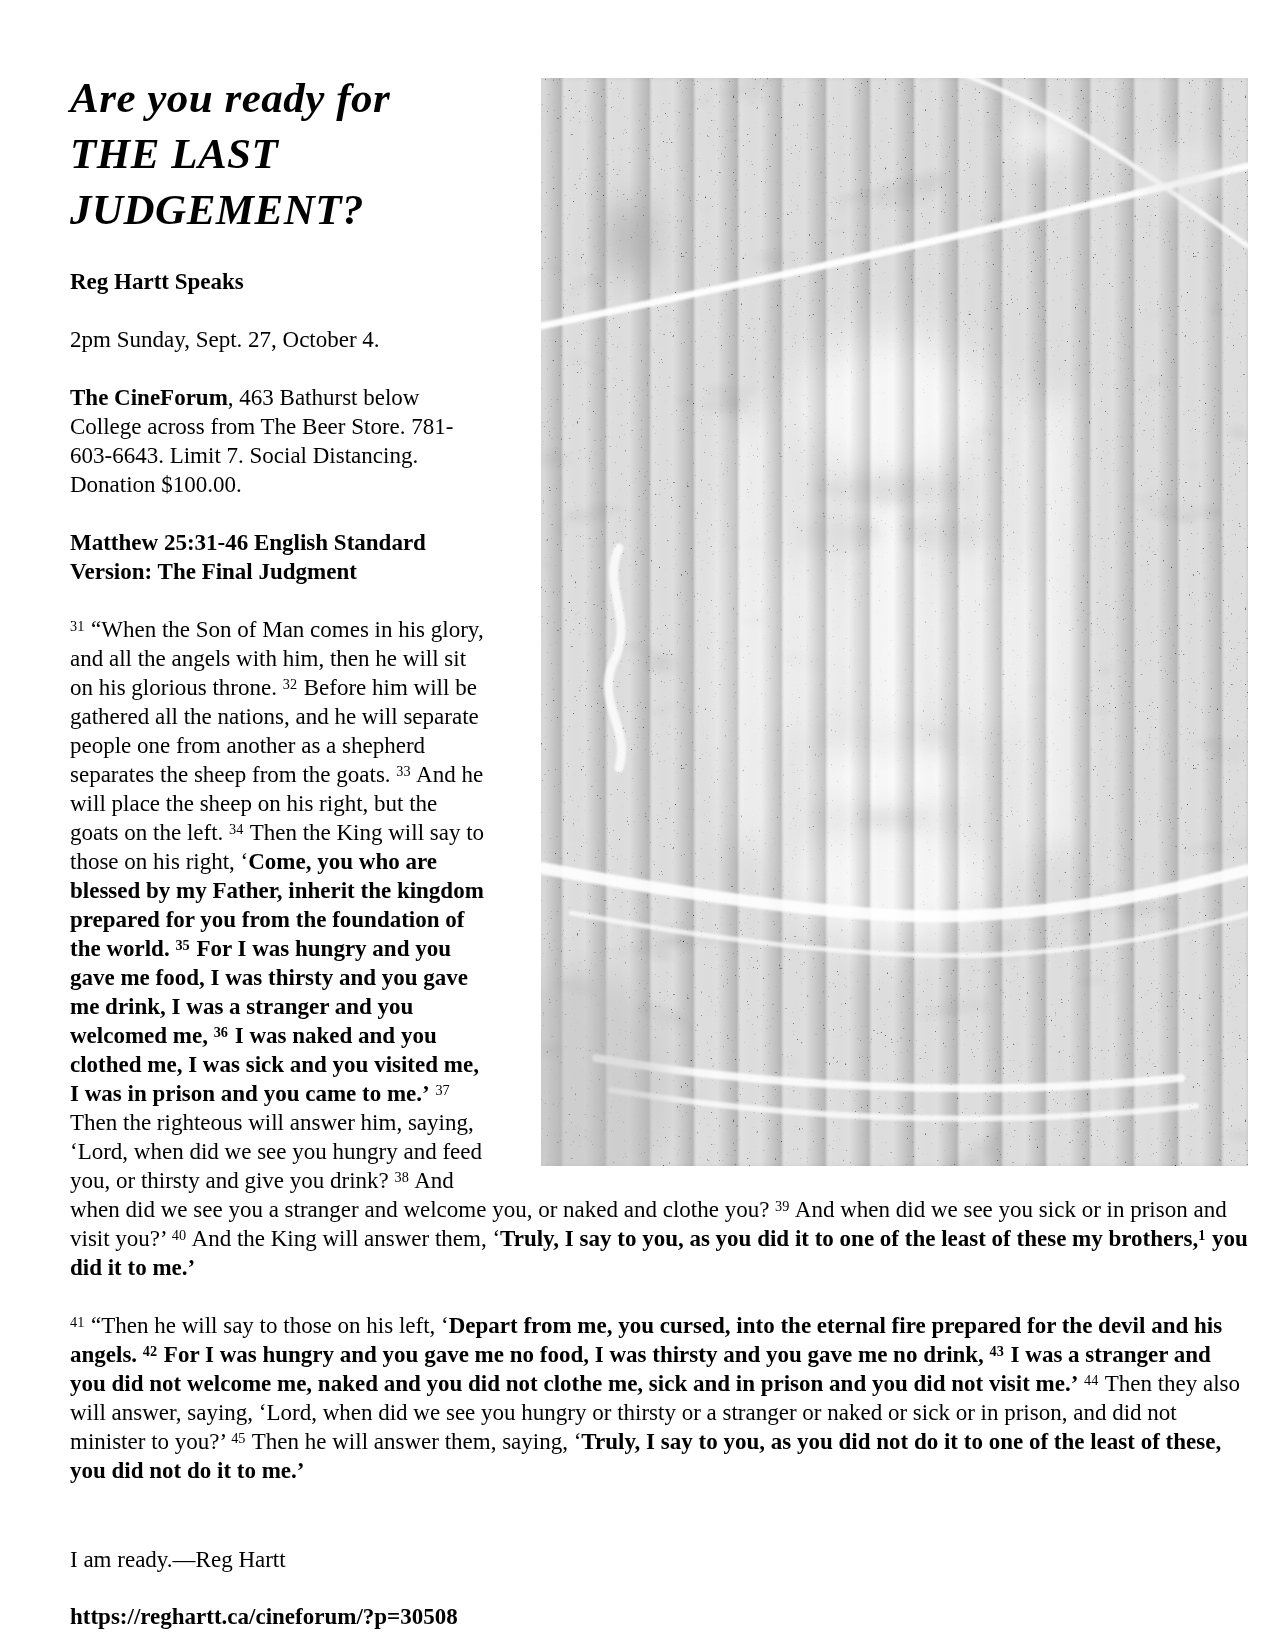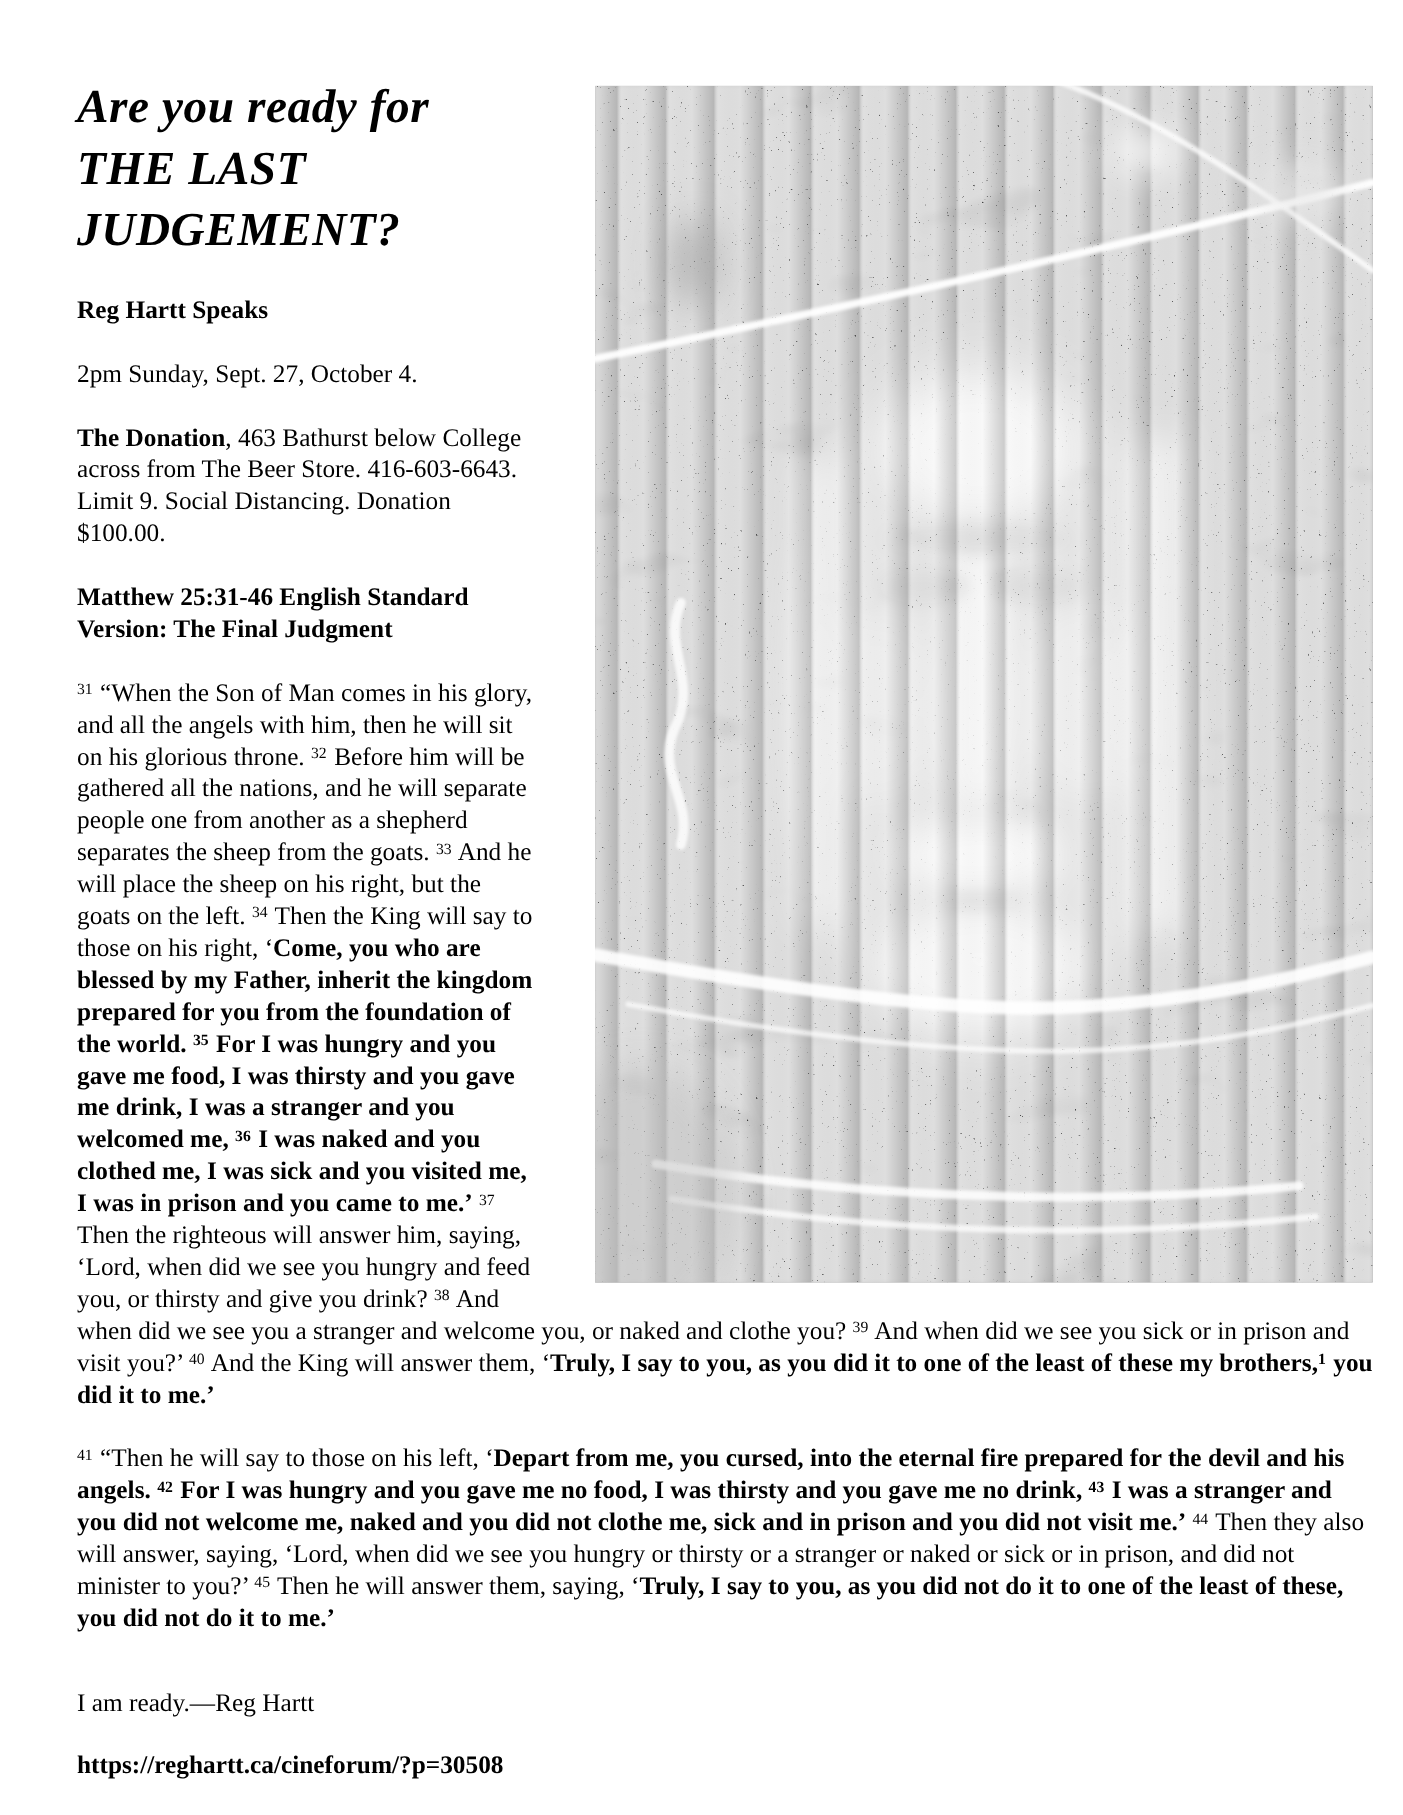--- a/index.html
+++ b/index.html
@@ -26,21 +26,21 @@
   }
   p { font-size: 23px; line-height: 29px; margin: 29px 0 0 0; }
   .b { font-weight: bold; }
   sup {
     font-size: 0.62em;
     line-height: 0;
     vertical-align: baseline;
     position: relative; top: -0.45em;
     margin-right: 1px;
   }
-  .closing { margin-top: 48px; }
+  .closing { margin-top: 60px; }
   .url { font-weight: bold; margin-top: 28px; }
 </style>
 </head>
 <body>
 
 <div class="page">
 
   <svg class="shroud" viewBox="0 0 707 1088" width="707" height="1088" preserveAspectRatio="none" xmlns="http://www.w3.org/2000/svg" role="img">
     <defs>
       <filter id="speck" x="0" y="0" width="100%" height="100%">
@@ -109,21 +109,21 @@
       <ellipse cx="90" cy="160" rx="22" ry="40" fill="#9f9f9f" opacity="0.6"></ellipse>
     </g>
   </svg>
 
   <h1 class="title">Are you ready for THE LAST JUDGEMENT?</h1>
 
   <p class="b">Reg Hartt Speaks</p>
 
   <p>2pm Sunday, Sept. 27, October 4.</p>
 
-  <p><span class="b">The Donation</span><span>, 463 Bathurst below College across from The Beer Store. 416-603-6643. Limit 9. Social Distancing. Donation $100.00.</span></p>
+  <p><span class="b">The CineForum</span><span>, 463 Bathurst below College across from The Beer Store. 781-603-6643. Limit 7. Social Distancing. Donation $100.00.</span></p>
 
   <p class="b">Matthew 25:31-46 English Standard Version: The Final Judgment</p>
 
   <p><sup>31</sup><span> “When the Son of Man comes in his glory, and all the angels with him, then he will sit on his glorious throne. </span><sup>32</sup><span> Before him will be gathered all the nations, and he will separate people one from another as a shepherd separates the sheep from the goats. </span><sup>33</sup><span> And he will place the sheep on his right, but the goats on the left. </span><sup>34</sup><span> Then the King will say to those on his right, ‘</span><span class="b">Come, you who are blessed by my Father, inherit the kingdom prepared for you from the foundation of the world. </span><sup class="b">35</sup><span class="b"> For I was hungry and you gave me food, I was thirsty and you gave me drink, I was a stranger and you welcomed me, </span><sup class="b">36</sup><span class="b"> I was naked and you clothed me, I was sick and you visited me, I was in prison and you came to me.’</span><span> </span><sup>37</sup><span> Then the righteous will answer him, saying, ‘Lord, when did we see you hungry and feed you, or thirsty and give you drink? </span><sup>38</sup><span> And when did we see you a stranger and welcome you, or naked and clothe you? </span><sup>39</sup><span> And when did we see you sick or in prison and visit you?’ </span><sup>40</sup><span> And the King will answer them, ‘</span><span class="b">Truly, I say to you, as you did it to one of the least of these my brothers,</span><sup class="b">1</sup><span class="b"> you did it to me.’</span></p>
 
   <p><sup>41</sup><span> “Then he will say to those on his left, ‘</span><span class="b">Depart from me, you cursed, into the eternal fire prepared for the devil and his angels. </span><sup class="b">42</sup><span class="b"> For I was hungry and you gave me no food, I was thirsty and you gave me no drink, </span><sup class="b">43</sup><span class="b"> I was a stranger and you did not welcome me, naked and you did not clothe me, sick and in prison and you did not visit me.’</span><span> </span><sup>44</sup><span> Then they also will answer, saying, ‘Lord, when did we see you hungry or thirsty or a stranger or naked or sick or in prison, and did not minister to you?’ </span><sup>45</sup><span> Then he will answer them, saying, ‘</span><span class="b">Truly, I say to you, as you did not do it to one of the least of these, you did not do it to me.’</span></p>
 
   <p class="closing">I am ready.—Reg Hartt</p>
 
   <p class="url">https://reghartt.ca/cineforum/?p=30508</p>

